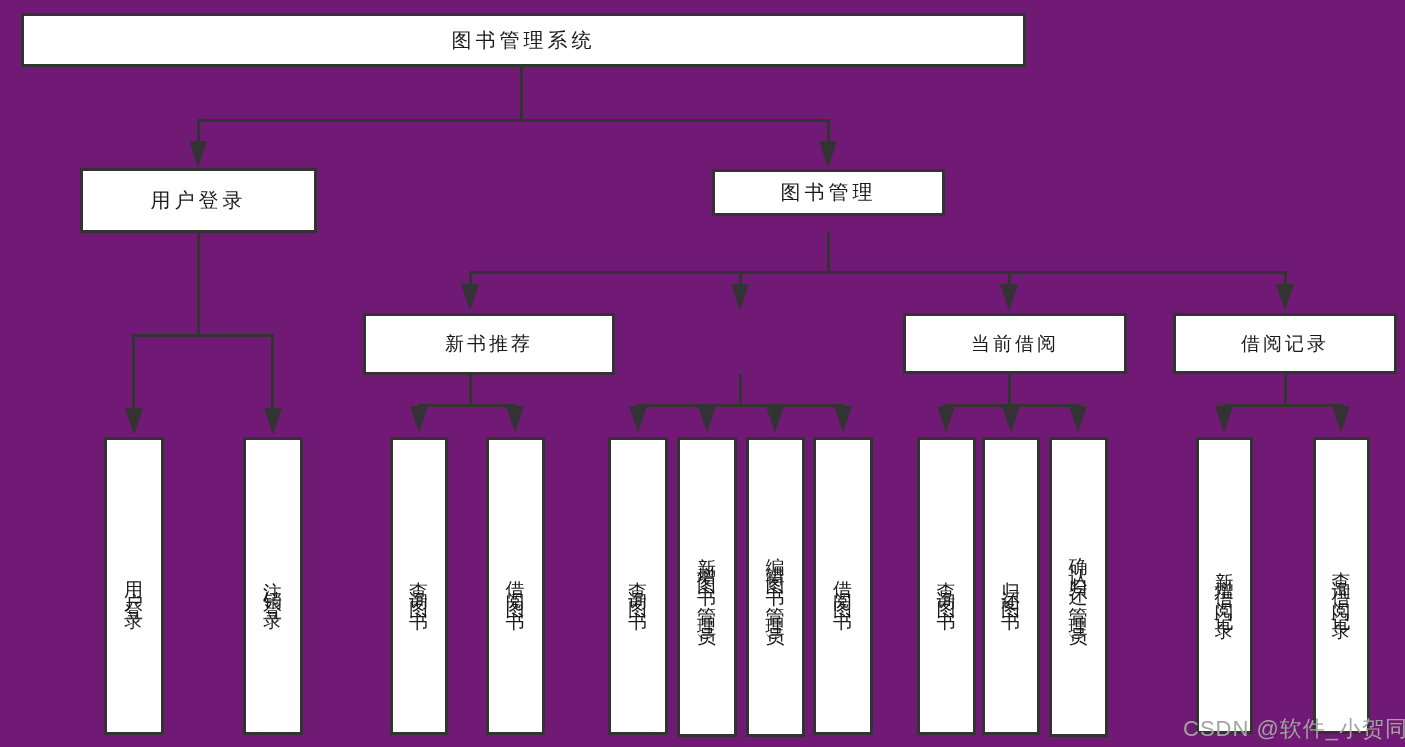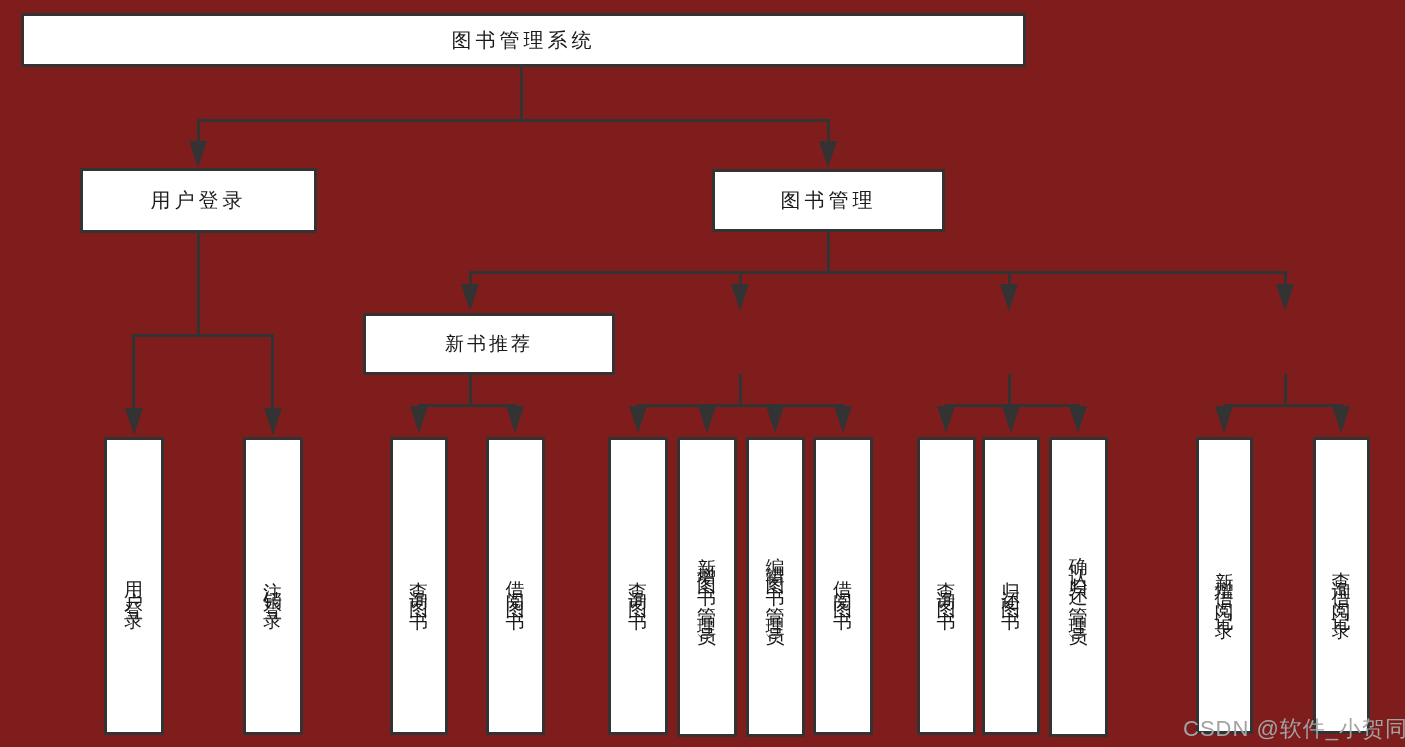--- a/index.html
+++ b/index.html
@@ -1,17 +1,17 @@
 <!DOCTYPE html>
 <html><head>
 <meta charset="utf-8">
 <style>
   html,body{margin:0;padding:0;background:#ffffff;}
   #stage{
-    position:relative;width:1405px;height:747px;background:#7f1d1d;overflow:hidden;
+    position:relative;width:1405px;height:747px;background:#701a75;overflow:hidden;
     font-family:"Liberation Sans","DejaVu Sans",sans-serif;color:#1a1a1a;
   }
   .box{
     position:absolute;background:#ffffff;border:3px solid #333333;box-sizing:border-box;
     display:flex;align-items:center;justify-content:center;
     font-size:20px;letter-spacing:4px;color:#1a1a1a;z-index:2;
   }
   .l3{font-size:19px;letter-spacing:3px;}
   .vbox{font-size:19px;letter-spacing:0;}
   .vbox .vtext{
@@ -83,26 +83,32 @@
   <div class="arrow" style="left:1215px;top:406px"></div>
   <div class="arrow" style="left:1332px;top:406px"></div>
 
   <div class="box" style="left:21px;top:13px;width:1005px;height:54px">
     <span>图书管理系统</span>
   </div>
 
   <div class="box" style="left:80px;top:168px;width:237px;height:65px">
     <span>用户登录</span>
   </div>
-  <div class="box" style="left:712px;top:169px;width:233px;height:63px">
+  <div class="box" style="left:712px;top:169px;width:233px;height:47px">
     <span>图书管理</span>
   </div>
 
   <div class="box l3" style="left:363px;top:313px;width:252px;height:62px">
     <span>新书推荐</span>
+  </div>
+  <div class="box l3" style="left:903px;top:313px;width:224px;height:61px">
+    <span>当前借阅</span>
+  </div>
+  <div class="box l3" style="left:1173px;top:313px;width:224px;height:61px">
+    <span>借阅记录</span>
   </div>
 
   <div class="box vbox" style="left:104px;top:437px;width:60px;height:298px">
     <span class="vtext">用户登录</span>
   </div>
   <div class="box vbox" style="left:243px;top:437px;width:60px;height:298px">
     <span class="vtext">注销登录</span>
   </div>
 
   <div class="box vbox" style="left:390px;top:437px;width:58px;height:298px">

